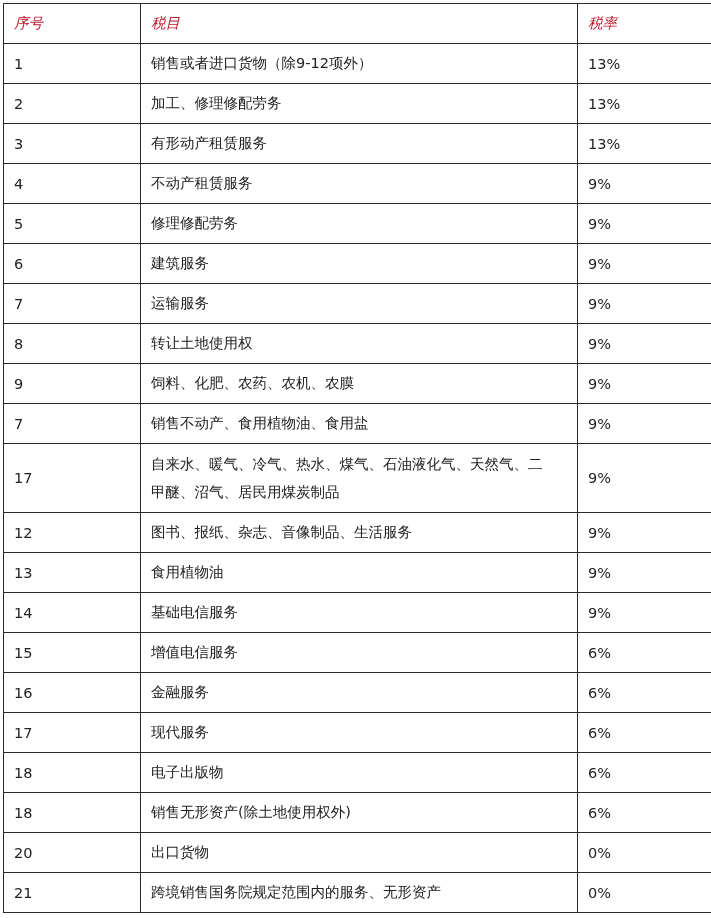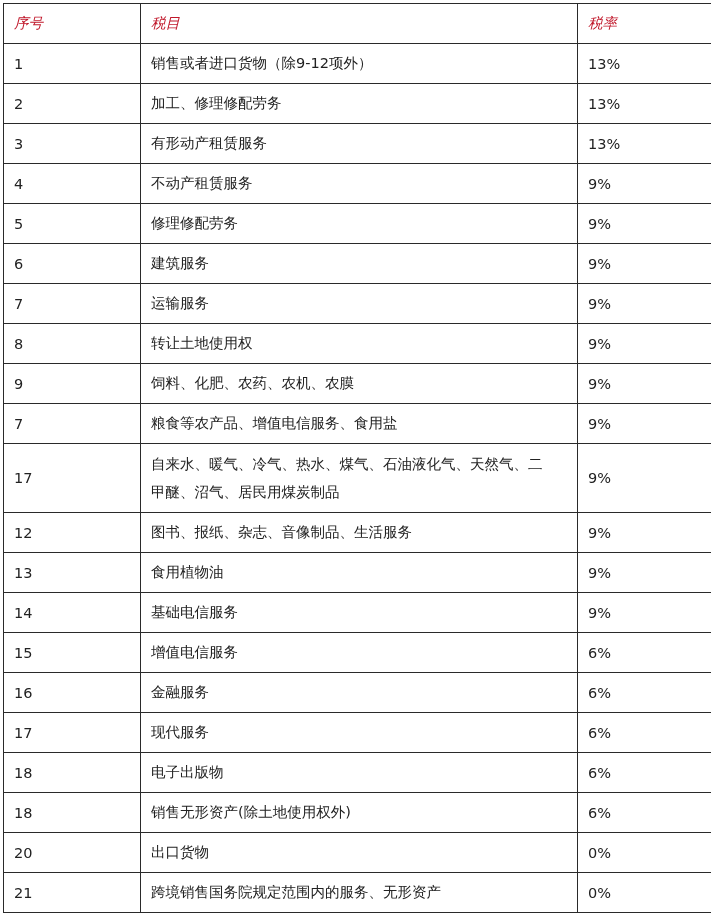--- a/index.html
+++ b/index.html
@@ -74,21 +74,21 @@
           <td class="item">转让土地使用权</td>
           <td>9%</td>
         </tr>
         <tr>
           <td>9</td>
           <td class="item">饲料、化肥、农药、农机、农膜</td>
           <td>9%</td>
         </tr>
         <tr>
           <td>7</td>
-          <td class="item">粮食等农产品、增值电信服务、食用盐</td>
+          <td class="item">销售不动产、食用植物油、食用盐</td>
           <td>9%</td>
         </tr>
         <tr class="tall">
           <td>17</td>
           <td class="item">自来水、暖气、冷气、热水、煤气、石油液化气、天然气、二甲醚、沼气、居民用煤炭制品</td>
           <td>9%</td>
         </tr>
         <tr>
           <td>12</td>
           <td class="item">图书、报纸、杂志、音像制品、生活服务</td>

